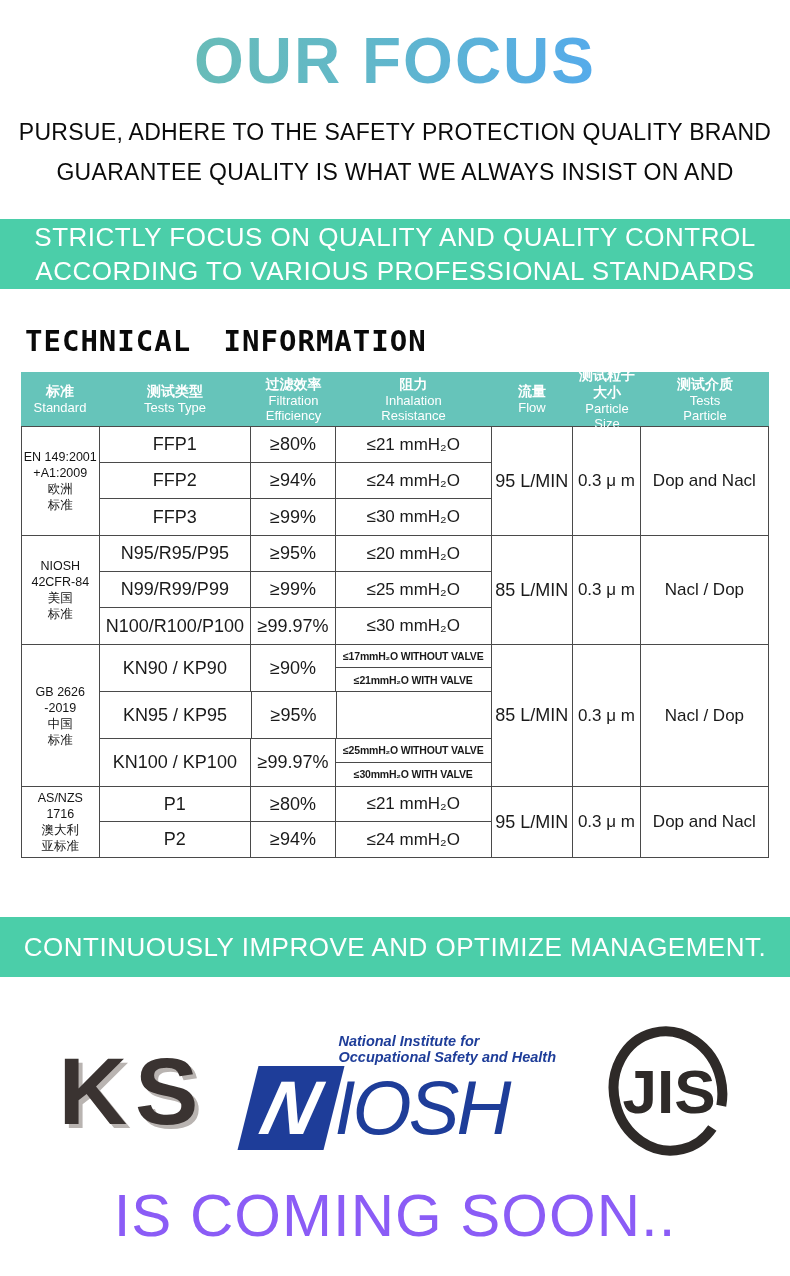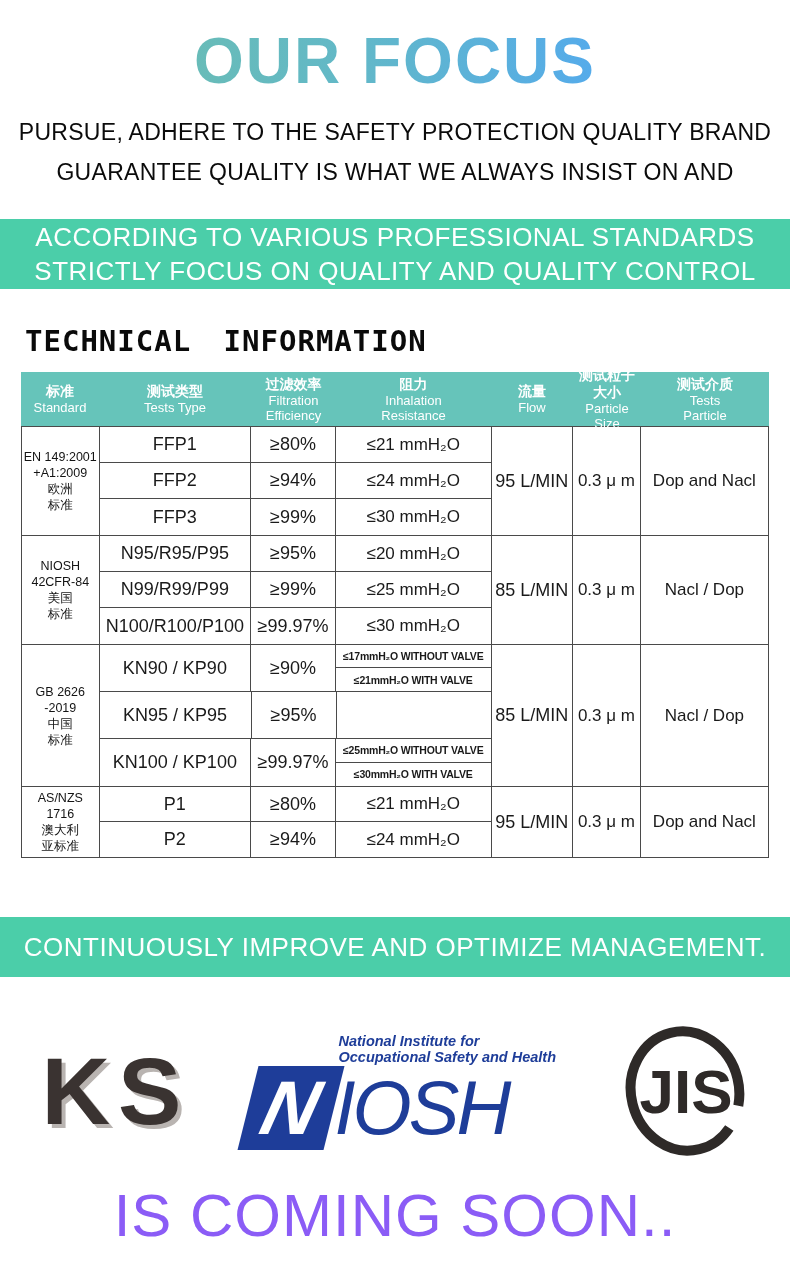--- a/index.html
+++ b/index.html
@@ -71,21 +71,21 @@
   .eff  { width:85px;  border-right:1px solid #4a4a4a; font-size:18px; }
   .res  { width:155px; font-size:17px; }
   .res.split { flex-direction:column; }
   .sub { width:100%; height:50%; display:flex; justify-content:center; align-items:center; font-size:10.5px; letter-spacing:-0.2px;font-weight:bold; }
   .sub:first-child { border-bottom:1px solid #4a4a4a; }
   .flow { font-size:18px; } .size { font-size:17px; } .part { font-size:17px; }
 
   
   .logos {
     margin-top:48px; height:132px;
-    display:flex; justify-content:center; align-items:center; gap:51px;
+    display:flex; justify-content:center; align-items:center; gap:34px;
   }
   .ks {
     font-size:95px; font-weight:bold; color:#3a3331; letter-spacing:8px;
     text-shadow:4px 4px 0 #b9b4b1; line-height:1;
   }
   .niosh { display:flex; flex-direction:column; width:332px; }
   .niosh-tagline {
     padding-left:98px; color:#1e3d99; font-weight:bold; font-style:italic;
     font-size:14.5px; line-height:16px; text-align:left; margin-bottom:1px;
   }
@@ -114,22 +114,22 @@
 <div class="page">
 
   <div class="title">OUR FOCUS</div>
 
   <div class="subtitle">
     <div>PURSUE, ADHERE TO THE SAFETY PROTECTION QUALITY BRAND</div>
     <div>GUARANTEE QUALITY IS WHAT WE ALWAYS INSIST ON AND</div>
   </div>
 
   <div class="banner banner-top">
+    <div>STRICTLY FOCUS ON QUALITY AND QUALITY CONTROL</div>
     <div>ACCORDING TO VARIOUS PROFESSIONAL STANDARDS</div>
-    <div>STRICTLY FOCUS ON QUALITY AND QUALITY CONTROL</div>
   </div>
 
   <div class="heading">TECHNICAL INFORMATION</div>
 
   <div class="tbl">
 
     <div class="thead">
       <div class="th w-std">
         <span class="zh">标准</span>
         <span class="en">Standard</span>

